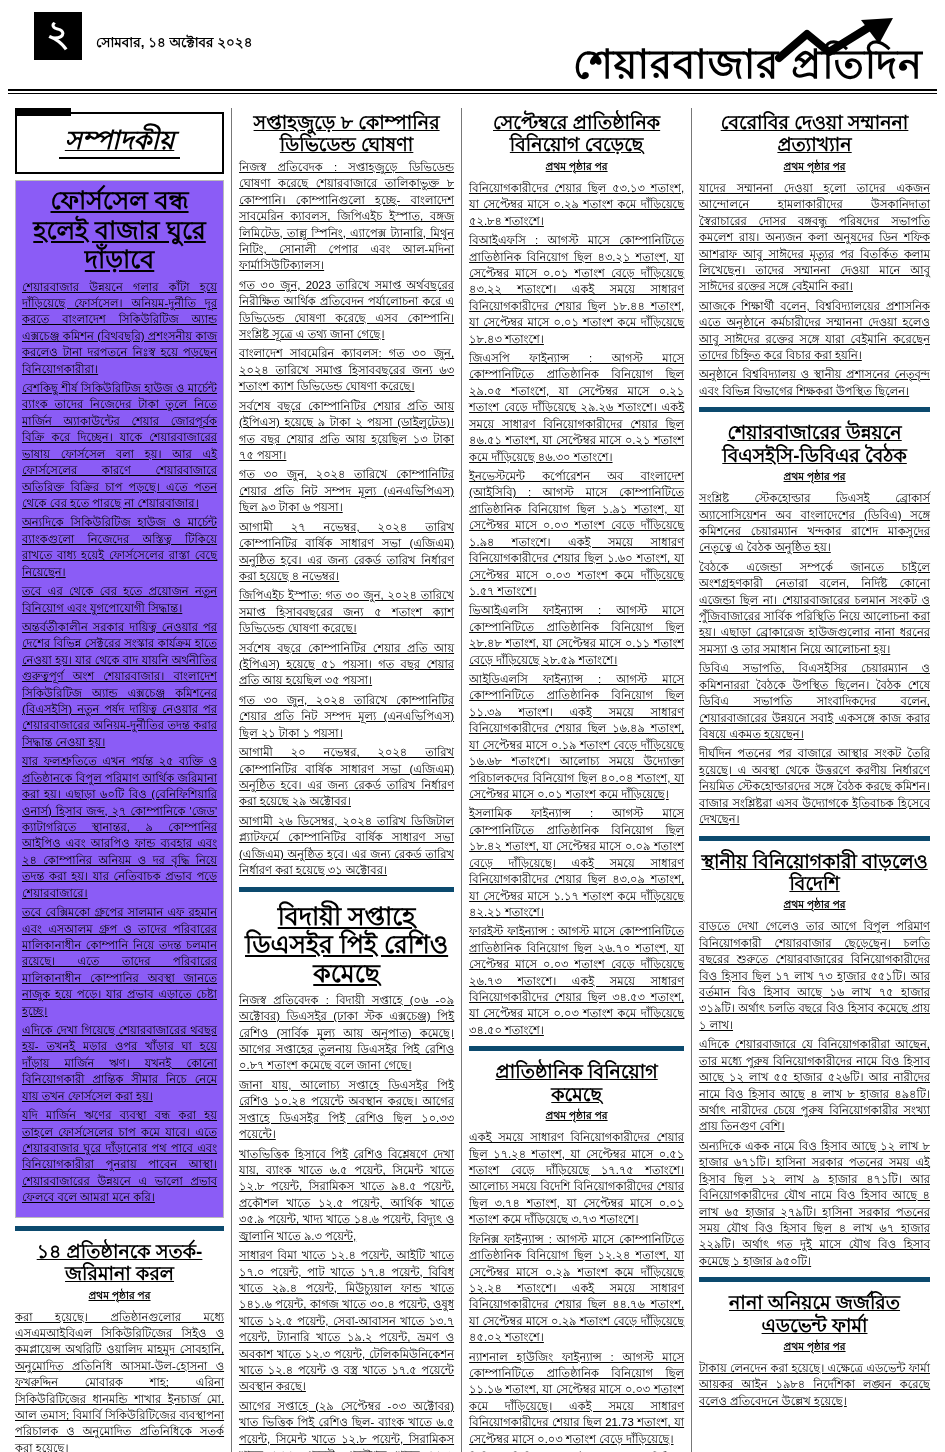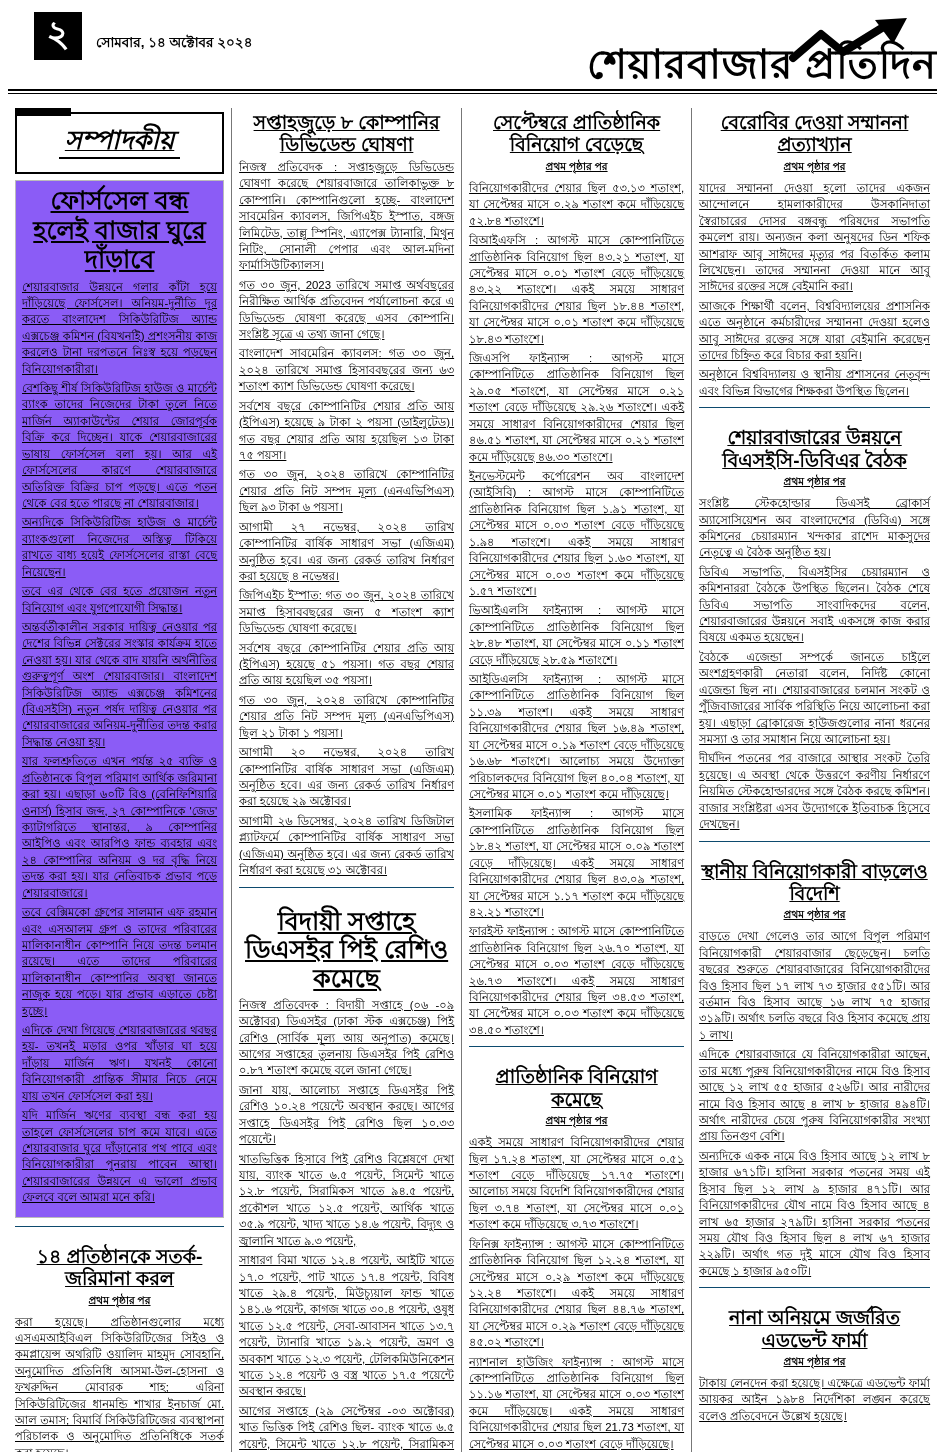--- a/index.html
+++ b/index.html
@@ -6,35 +6,35 @@
   html, body { width: 945px; height: 1452px; background: #ffffff; color: #000;
     font-family: "Liberation Sans", sans-serif; overflow: hidden; }
   .page { width: 945px; height: 1452px; padding: 6px 8px 0 8px; position: relative; }
 
   
   .header { position: relative; height: 80px; }
   .page-num-box { position: absolute; left: 26px; top: 6px; width: 48px; height: 48px;
     background: #000; color: #fff; display: flex; align-items: center; justify-content: center;
     font-size: 36px; font-weight: bold; }
   .date-line { position: absolute; left: 88px; top: 26px; font-size: 13.5px; font-weight: bold; }
-  .masthead { position: absolute; right: 0; bottom: 2px; font-size: 40px; font-weight: bold;
+  .masthead { position: absolute; right: 14px; bottom: 2px; font-size: 40px; font-weight: bold;
     letter-spacing: 1px; line-height: 1; }
   .masthead .arrow-icon { position: absolute; right: 28px; top: -26px; }
   .head-rule { border-top: 2px solid #000; border-bottom: 1px solid #000; height: 5px; margin-top: 3px; }
 
   
   .cols { display: flex; margin-top: 14px; height: 1352px; overflow: hidden; text-decoration: underline; }
   .col { width: 232px; padding: 2px 7px 0 7px; overflow: hidden; }
   .col + .col { border-left: 1px solid #777; }
   .col:first-child { width: 225px; }
   .col:last-child { width: 248px; }
 
   
   .article { margin-bottom: 8px; }
-  .article + .article { border-top: 1px solid #0c4a6e; padding-top: 17px; }
+  .article + .article { border-top: 5px solid #0c4a6e; padding-top: 8px; }
   h2.article-head { font-size: 19px; line-height: 1.18; text-align: center; font-weight: bold;
     margin: 2px 0 2px 0; }
   h2.article-head.big { font-size: 25px; line-height: 1.15; margin-bottom: 4px; }
   .kicker { text-align: center; font-size: 10.5px; font-weight: bold; margin: 0 0 4px 0; }
   .body-text p { font-size: 11.4px; line-height: 1.44; text-align: justify; margin: 0 0 3px 0; }
 
   
   .edit-label-box { border: 2px solid #000; padding: 6px 8px 8px 8px; margin: 2px 0 6px 0;
     text-align: center; position: relative; }
   .edit-label-box .tab { position: absolute; left: -2px; top: -8px; width: 56px; height: 10px; background: #000; }
@@ -68,21 +68,21 @@
   <div class="cols">
 
     <div class="col">
       <div class="edit-label-box">
         <span class="tab"></span>
         <span class="edit-label">সম্পাদকীয়</span>
       </div>
       <div class="editorial-box article">
         <h2 class="edit-head">ফোর্সসেল বন্ধ হলেই বাজার ঘুরে দাঁড়াবে</h2>
         <div class="body-text">
-            <p>শেয়ারবাজার উন্নয়নে গলার কাঁটা হয়ে দাঁড়িয়েছে ফোর্সসেল। অনিয়ম-দুর্নীতি দূর করতে বাংলাদেশ সিকিউরিটিজ অ্যান্ড এক্সচেঞ্জ কমিশন (বিযখনইি) প্রশংসনীয় কাজ করলেও টানা দরপতনে নিঃস্ব হয়ে পড়ছেন বিনিয়োগকারীরা।</p>
+            <p>শেয়ারবাজার উন্নয়নে গলার কাঁটা হয়ে দাঁড়িয়েছে ফোর্সসেল। অনিয়ম-দুর্নীতি দূর করতে বাংলাদেশ সিকিউরিটিজ অ্যান্ড এক্সচেঞ্জ কমিশন (বিথবছরি) প্রশংসনীয় কাজ করলেও টানা দরপতনে নিঃস্ব হয়ে পড়ছেন বিনিয়োগকারীরা।</p>
             <p>বেশকিছু শীর্ষ সিকিউরিটিজ হাউজ ও মার্চেন্ট ব্যাংক তাদের নিজেদের টাকা তুলে নিতে মার্জিন অ্যাকাউন্টের শেয়ার জোরপূর্বক বিক্রি করে দিচ্ছেন। যাকে শেয়ারবাজারের ভাষায় ফোর্সসেল বলা হয়। আর এই ফোর্সসেলের কারণে শেয়ারবাজারে অতিরিক্ত বিক্রির চাপ পড়ছে। এতে পতন থেকে বের হতে পারছে না শেয়ারবাজার।</p>
             <p>অন্যদিকে সিকিউরিটিজ হাউজ ও মার্চেন্ট ব্যাংকগুলো নিজেদের অস্তিত্ব টিকিয়ে রাখতে বাধ্য হয়েই ফোর্সসেলের রাস্তা বেছে নিয়েছেন।</p>
             <p>তবে এর থেকে বের হতে প্রয়োজন নতুন বিনিয়োগ এবং যুগপোযোগী সিদ্ধান্ত।</p>
             <p>অন্তর্বর্তীকালীন সরকার দায়িত্ব নেওয়ার পর দেশের বিভিন্ন সেক্টরের সংস্কার কার্যক্রম হাতে নেওয়া হয়। যার থেকে বাদ যায়নি অর্থনীতির গুরুত্বপূর্ণ অংশ শেয়ারবাজার। বাংলাদেশ সিকিউরিটিজ অ্যান্ড এক্সচেঞ্জ কমিশনের (বিএসইসি) নতুন পর্ষদ দায়িত্ব নেওয়ার পর শেয়ারবাজারের অনিয়ম-দুর্নীতির তদন্ত করার সিদ্ধান্ত নেওয়া হয়।</p>
             <p>যার ফলশ্রুতিতে এখন পর্যন্ত ২৫ ব্যক্তি ও প্রতিষ্ঠানকে বিপুল পরিমাণ আর্থিক জরিমানা করা হয়। এছাড়া ৬০টি বিও (বেনিফিশিয়ারি ওনার্স) হিসাব জব্দ, ২৭ কোম্পানিকে 'জেড' ক্যাটাগরিতে স্থানান্তর, ৯ কোম্পানির আইপিও এবং আরপিও ফান্ড ব্যবহার এবং ২৪ কোম্পানির অনিয়ম ও দর বৃদ্ধি নিয়ে তদন্ত করা হয়। যার নেতিবাচক প্রভাব পড়ে শেয়ারবাজারে।</p>
             <p>তবে বেক্সিমকো গ্রুপের সালমান এফ রহমান এবং এসআলম গ্রুপ ও তাদের পরিবারের মালিকানাধীন কোম্পানি নিয়ে তদন্ত চলমান রয়েছে। এতে তাদের পরিবারের মালিকানাধীন কোম্পানির অবস্থা জানতে নাজুক হয়ে পড়ে। যার প্রভাব এড়াতে চেষ্টা হচ্ছে।</p>
             <p>এদিকে দেখা গিয়েছে শেয়ারবাজারের থবছর হয়- তখনই মড়ার ওপর খাঁড়ার ঘা হয়ে দাঁড়ায় মার্জিন ঋণ। যখনই কোনো বিনিয়োগকারী প্রান্তিক সীমার নিচে নেমে যায় তখন ফোর্সসেল করা হয়।</p>
             <p>যদি মার্জিন ঋণের ব্যবস্থা বন্ধ করা হয় তাহলে ফোর্সসেলের চাপ কমে যাবে। এতে শেয়ারবাজার ঘুরে দাঁড়ানোর পথ পাবে এবং বিনিয়োগকারীরা পুনরায় পাবেন আস্থা। শেয়ারবাজারের উন্নয়নে এ ভালো প্রভাব ফেলবে বলে আমরা মনে করি।</p>
           </div>
       </div>
@@ -161,22 +161,22 @@
             <p>যাদের সম্মাননা দেওয়া হলো তাদের একজন আন্দোলনে হামলাকারীদের উসকানিদাতা স্বৈরাচারের দোসর বঙ্গবন্ধু পরিষদের সভাপতি কমলেশ রায়। অন্যজন কলা অনুষদের ডিন শফিক আশরাফ আবু সাঈদের মৃত্যুর পর বিতর্কিত কলাম লিখেছেন। তাদের সম্মাননা দেওয়া মানে আবু সাঈদের রক্তের সঙ্গে বেইমানি করা।</p>
             <p>আজকে শিক্ষার্থী বলেন, বিশ্ববিদ্যালয়ের প্রশাসনিক এতে অনুষ্ঠানে কর্মচারীদের সম্মাননা দেওয়া হলেও আবু সাঈদের রক্তের সঙ্গে যারা বেইমানি করেছেন তাদের চিহ্নিত করে বিচার করা হয়নি।</p>
             <p>অনুষ্ঠানে বিশ্ববিদ্যালয় ও স্থানীয় প্রশাসনের নেতৃবৃন্দ এবং বিভিন্ন বিভাগের শিক্ষকরা উপস্থিত ছিলেন।</p>
           </div>
       </div>
       <div class="article">
         <h2 class="article-head">শেয়ারবাজারের উন্নয়নে বিএসইসি-ডিবিএর বৈঠক</h2>
         <div class="kicker">প্রথম পৃষ্ঠার পর</div>
         <div class="body-text">
             <p>সংশ্লিষ্ট স্টেকহোল্ডার ডিএসই ব্রোকার্স অ্যাসোসিয়েশন অব বাংলাদেশের (ডিবিএ) সঙ্গে কমিশনের চেয়ারম্যান খন্দকার রাশেদ মাকসুদের নেতৃত্বে এ বৈঠক অনুষ্ঠিত হয়।</p>
+            <p>বৈঠকে এজেন্ডা সম্পর্কে জানতে চাইলে অংশগ্রহণকারী নেতারা বলেন, নির্দিষ্ট কোনো এজেন্ডা ছিল না। শেয়ারবাজারের চলমান সংকট ও পুঁজিবাজারের সার্বিক পরিস্থিতি নিয়ে আলোচনা করা হয়। এছাড়া ব্রোকারেজ হাউজগুলোর নানা ধরনের সমস্যা ও তার সমাধান নিয়ে আলোচনা হয়।</p>
             <p>ডিবিএ সভাপতি, বিএসইসির চেয়ারম্যান ও কমিশনাররা বৈঠকে উপস্থিত ছিলেন। বৈঠক শেষে ডিবিএ সভাপতি সাংবাদিকদের বলেন, শেয়ারবাজারের উন্নয়নে সবাই একসঙ্গে কাজ করার বিষয়ে একমত হয়েছেন।</p>
-            <p>বৈঠকে এজেন্ডা সম্পর্কে জানতে চাইলে অংশগ্রহণকারী নেতারা বলেন, নির্দিষ্ট কোনো এজেন্ডা ছিল না। শেয়ারবাজারের চলমান সংকট ও পুঁজিবাজারের সার্বিক পরিস্থিতি নিয়ে আলোচনা করা হয়। এছাড়া ব্রোকারেজ হাউজগুলোর নানা ধরনের সমস্যা ও তার সমাধান নিয়ে আলোচনা হয়।</p>
             <p>দীর্ঘদিন পতনের পর বাজারে আস্থার সংকট তৈরি হয়েছে। এ অবস্থা থেকে উত্তরণে করণীয় নির্ধারণে নিয়মিত স্টেকহোল্ডারদের সঙ্গে বৈঠক করছে কমিশন। বাজার সংশ্লিষ্টরা এসব উদ্যোগকে ইতিবাচক হিসেবে দেখছেন।</p>
           </div>
       </div>
       <div class="article">
         <h2 class="article-head">স্থানীয় বিনিয়োগকারী বাড়লেও বিদেশি</h2>
         <div class="kicker">প্রথম পৃষ্ঠার পর</div>
         <div class="body-text">
             <p>বাড়তে দেখা গেলেও তার আগে বিপুল পরিমাণ বিনিয়োগকারী শেয়ারবাজার ছেড়েছেন। চলতি বছরের শুরুতে শেয়ারবাজারের বিনিয়োগকারীদের বিও হিসাব ছিল ১৭ লাখ ৭৩ হাজার ৫৫১টি। আর বর্তমান বিও হিসাব আছে ১৬ লাখ ৭৫ হাজার ৩১৯টি। অর্থাৎ চলতি বছরে বিও হিসাব কমেছে প্রায় ১ লাখ।</p>
             <p>এদিকে শেয়ারবাজারে যে বিনিয়োগকারীরা আছেন, তার মধ্যে পুরুষ বিনিয়োগকারীদের নামে বিও হিসাব আছে ১২ লাখ ৫৫ হাজার ৫২৬টি। আর নারীদের নামে বিও হিসাব আছে ৪ লাখ ৮ হাজার ৪৯৪টি। অর্থাৎ নারীদের চেয়ে পুরুষ বিনিয়োগকারীর সংখ্যা প্রায় তিনগুণ বেশি।</p>
             <p>অন্যদিকে একক নামে বিও হিসাব আছে ১২ লাখ ৮ হাজার ৬৭১টি। হাসিনা সরকার পতনের সময় এই হিসাব ছিল ১২ লাখ ৯ হাজার ৪৭১টি। আর বিনিয়োগকারীদের যৌথ নামে বিও হিসাব আছে ৪ লাখ ৬৫ হাজার ২৭৯টি। হাসিনা সরকার পতনের সময় যৌথ বিও হিসাব ছিল ৪ লাখ ৬৭ হাজার ২২৯টি। অর্থাৎ গত দুই মাসে যৌথ বিও হিসাব কমেছে ১ হাজার ৯৫০টি।</p>

